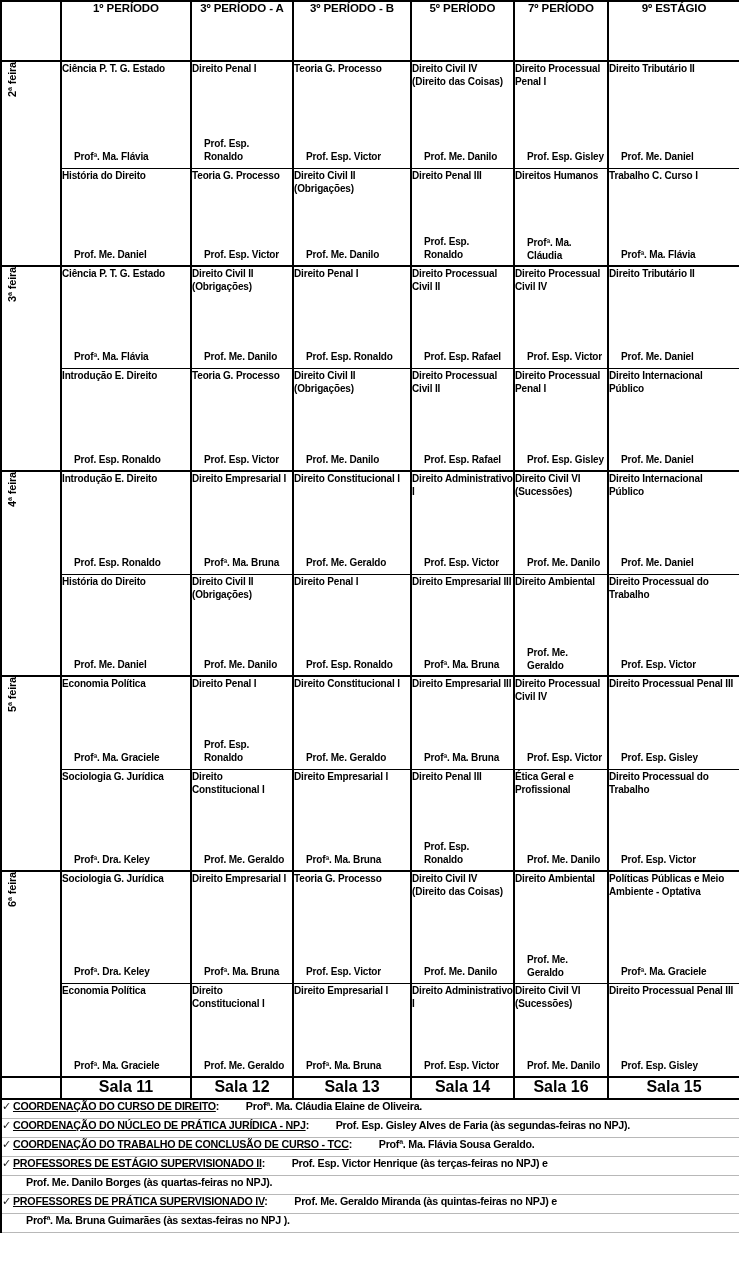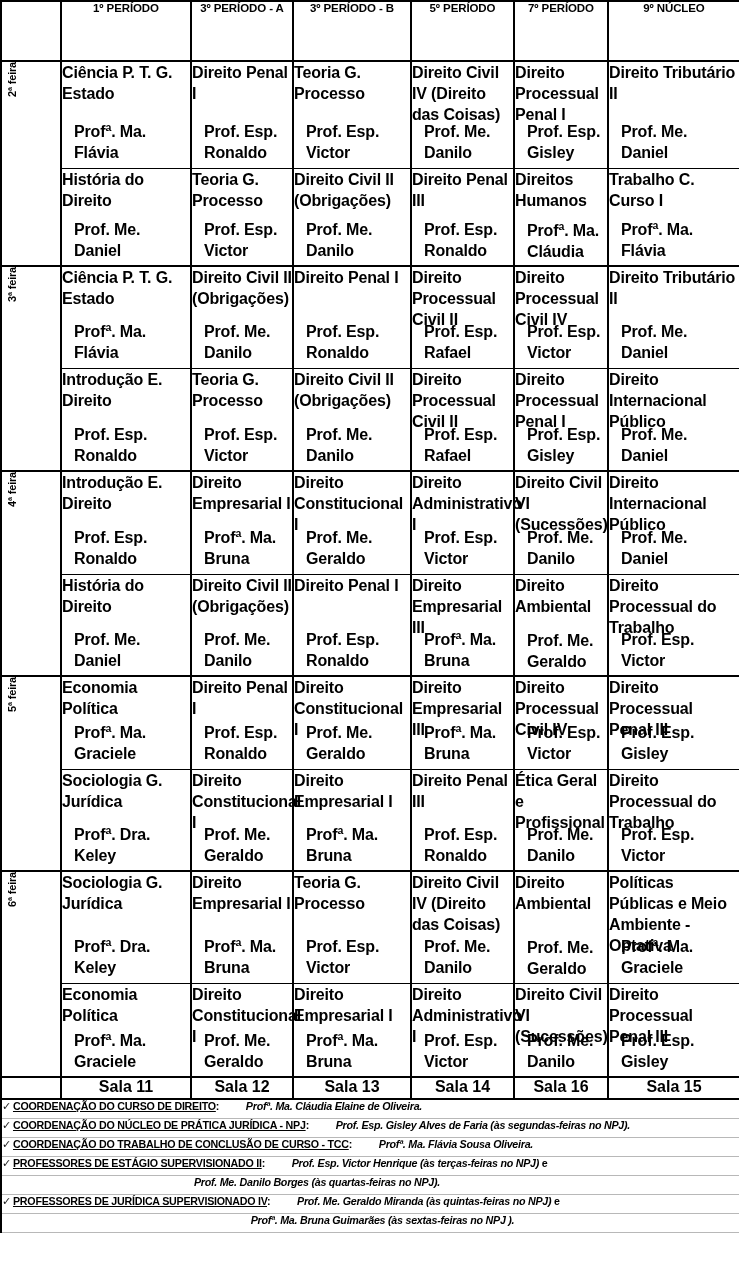--- a/index.html
+++ b/index.html
@@ -57,21 +57,21 @@
     white-space:pre-line;
     display:inline-block;
     letter-spacing:-0.2px;
   }
   .spacer-col{width:38px;}
 
   
   .cls{
     position:relative;
     padding:7px 3px 4px 4px;
-    font-size:16px;
+    font-size:10px;
     font-weight:bold;
     line-height:1.32;
     letter-spacing:-0.15px;
   }
   .cls .subject{display:block;}
   .cls .teacher{
     display:block;
     position:absolute;
     left:12px;
     right:3px;
@@ -101,22 +101,22 @@
     vertical-align:middle;
     overflow:visible;
   }
   .note .chk{
     color:#1a1a1a;
     font-weight:bold;
     font-size:11px;
     padding-right:2px;
   }
   .note .ul{text-decoration:underline;}
-  .note .ital{font-style:italic;padding-left:24px;}
-  .note.indent{text-align:center;padding-left:0;margin-top:16px;}
+  .note .ital{padding-left:24px;}
+  .note.indent{text-align:left;padding-left:0;margin-top:16px;}
   .note-row td{border-bottom:1px solid #b8b8b8;}
 </style>
 </head>
 <body>
 
 <div id="sheet">
 
   <table class="grid">
     <colgroup>
       <col style="width:22px">
@@ -131,21 +131,21 @@
 
     <tbody>
         <tr>
       <td class="corner-cell bl-thick bt-thick bb-thick"></td>
       <td class="corner-cell br-thick bt-thick bb-thick"></td>
       <td class="hdr-cell br-thick bt-thick bb-thick">1º PERÍODO</td>
       <td class="hdr-cell br-thick bt-thick bb-thick">3º PERÍODO - A</td>
       <td class="hdr-cell br-thick bt-thick bb-thick">3º PERÍODO - B</td>
       <td class="hdr-cell br-thick bt-thick bb-thick">5º PERÍODO</td>
       <td class="hdr-cell br-thick bt-thick bb-thick">7º PERÍODO</td>
-      <td class="hdr-cell br-thick bt-thick bb-thick">9º NÚCLEO</td>
+      <td class="hdr-cell br-thick bt-thick bb-thick">9º ESTÁGIO</td>
     </tr>
 
     <tr>
       <td rowspan="2" class="daycell bl-thick bb-thick"><span class="rot">2ª feira</span></td>
       <td rowspan="2" class="br-thick bb-thick spacer-col"></td>
       <td class="cls br-thick bb-thin" style="height:107px">
             <span class="subject">Ciência P. T. G. Estado</span>
             <span class="teacher">Profª. Ma. Flávia</span>
           </td>
       <td class="cls br-thick bb-thin">
@@ -433,37 +433,37 @@
       </td>
       <td class="br-thick"></td>
     </tr>
     <tr class="note-row">
       <td colspan="8" class="note bl-thick br-thick">
         <span class="chk">✓</span><span class="ul">COORDENAÇÃO DO NÚCLEO DE PRÁTICA JURÍDICA - NPJ</span><span>: </span><span class="ital">Prof. Esp. Gisley Alves de Faria (às segundas-feiras no NPJ).</span>
       </td>
     </tr>
     <tr class="note-row">
       <td colspan="8" class="note bl-thick br-thick">
-        <span class="chk">✓</span><span class="ul">COORDENAÇÃO DO TRABALHO DE CONCLUSÃO DE CURSO - TCC</span><span>: </span><span class="ital">Profª. Ma. Flávia Sousa Oliveira.</span>
+        <span class="chk">✓</span><span class="ul">COORDENAÇÃO DO TRABALHO DE CONCLUSÃO DE CURSO - TCC</span><span>: </span><span class="ital">Profª. Ma. Flávia Sousa Geraldo.</span>
       </td>
     </tr>
     <tr class="note-row">
       <td colspan="8" class="note bl-thick br-thick">
         <span class="chk">✓</span><span class="ul">PROFESSORES DE ESTÁGIO SUPERVISIONADO II</span><span>:  </span><span class="ital">Prof. Esp. Victor Henrique (às terças-feiras no NPJ)</span><span> e</span>
       </td>
     </tr>
     <tr class="note-row">
       <td colspan="7" class="note indent bl-thick">
         <span class="ital">Prof. Me. Danilo Borges (às quartas-feiras no NPJ).</span>
       </td>
       <td class="br-thick"></td>
     </tr>
     <tr class="note-row">
       <td colspan="8" class="note bl-thick br-thick">
-        <span class="chk">✓</span><span class="ul">PROFESSORES DE JURÍDICA SUPERVISIONADO IV</span><span>: </span><span class="ital">Prof. Me. Geraldo Miranda (às quintas-feiras no NPJ)</span><span> e</span>
+        <span class="chk">✓</span><span class="ul">PROFESSORES DE PRÁTICA SUPERVISIONADO IV</span><span>: </span><span class="ital">Prof. Me. Geraldo Miranda (às quintas-feiras no NPJ)</span><span> e</span>
       </td>
     </tr>
     <tr class="note-row">
       <td colspan="8" class="note indent bl-thick br-thick bb-thin">
         <span class="ital">Profª. Ma. Bruna Guimarães (às sextas-feiras no NPJ ).</span>
       </td>
     </tr>
 
   </tbody>
     </table>

